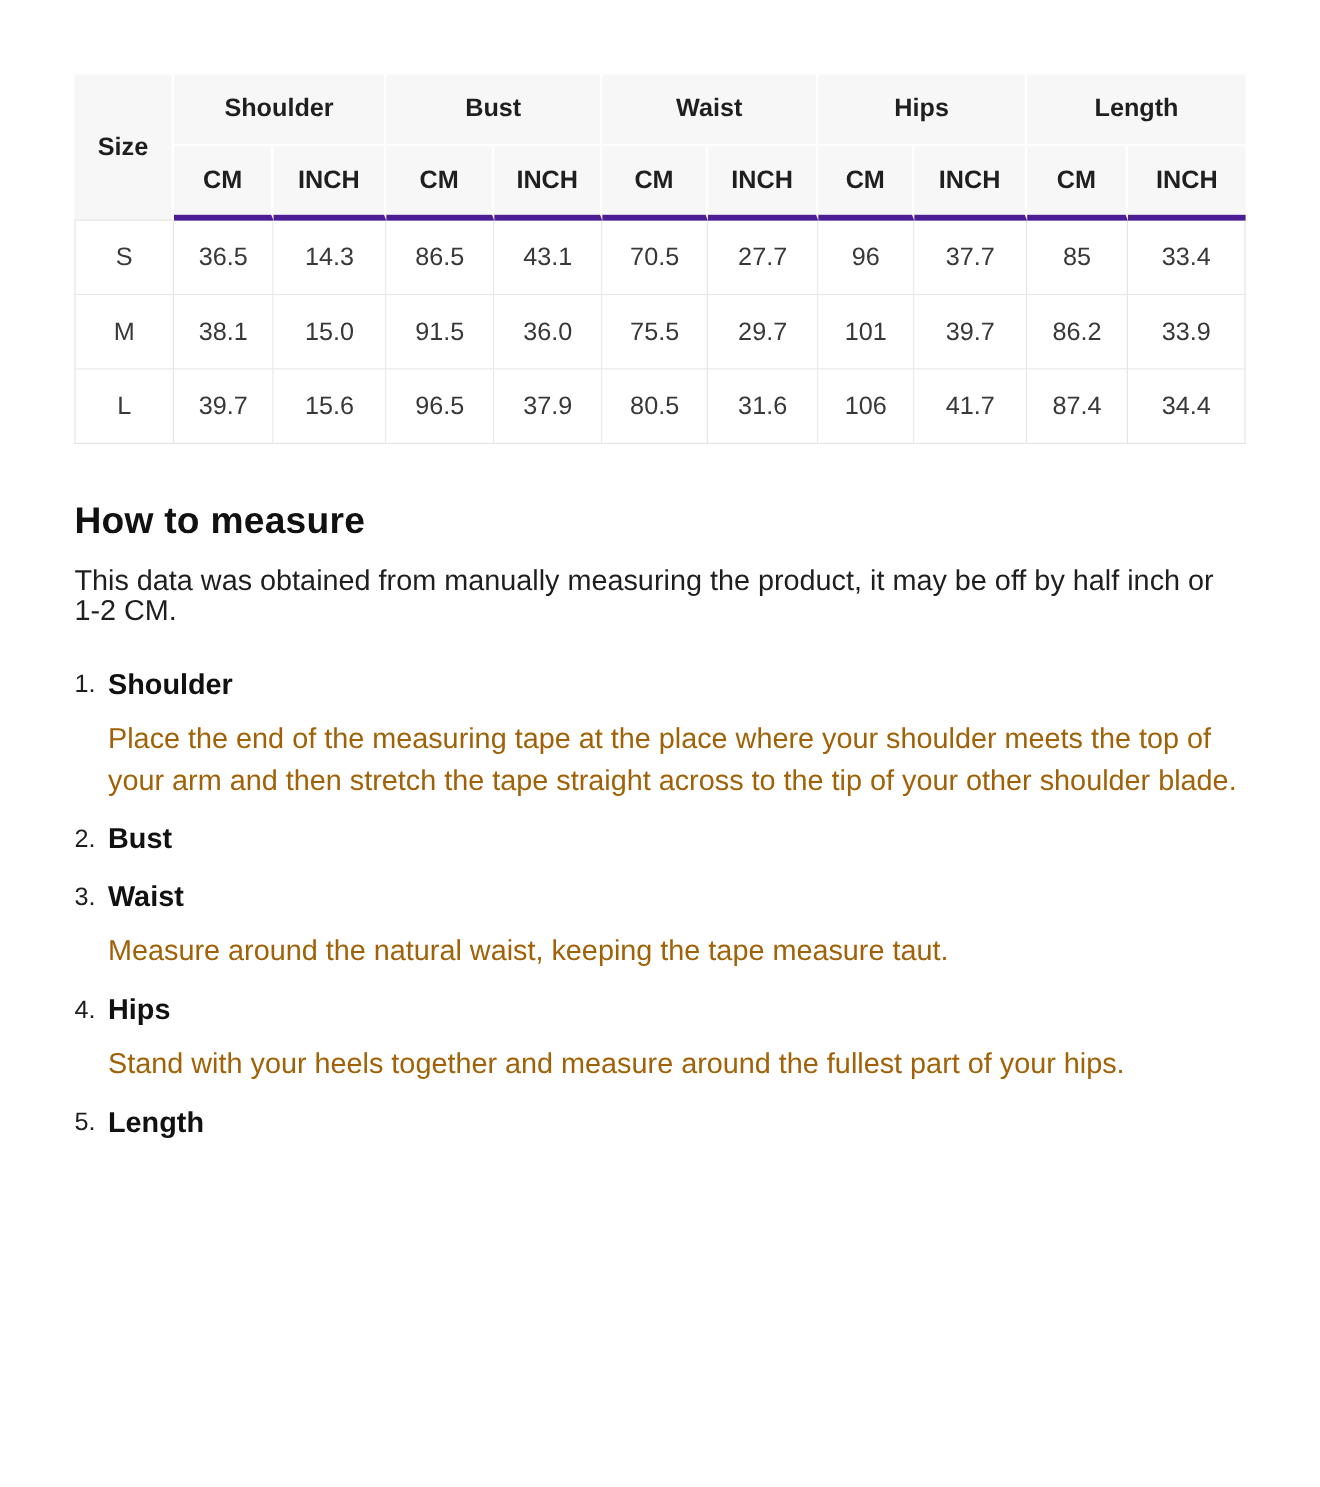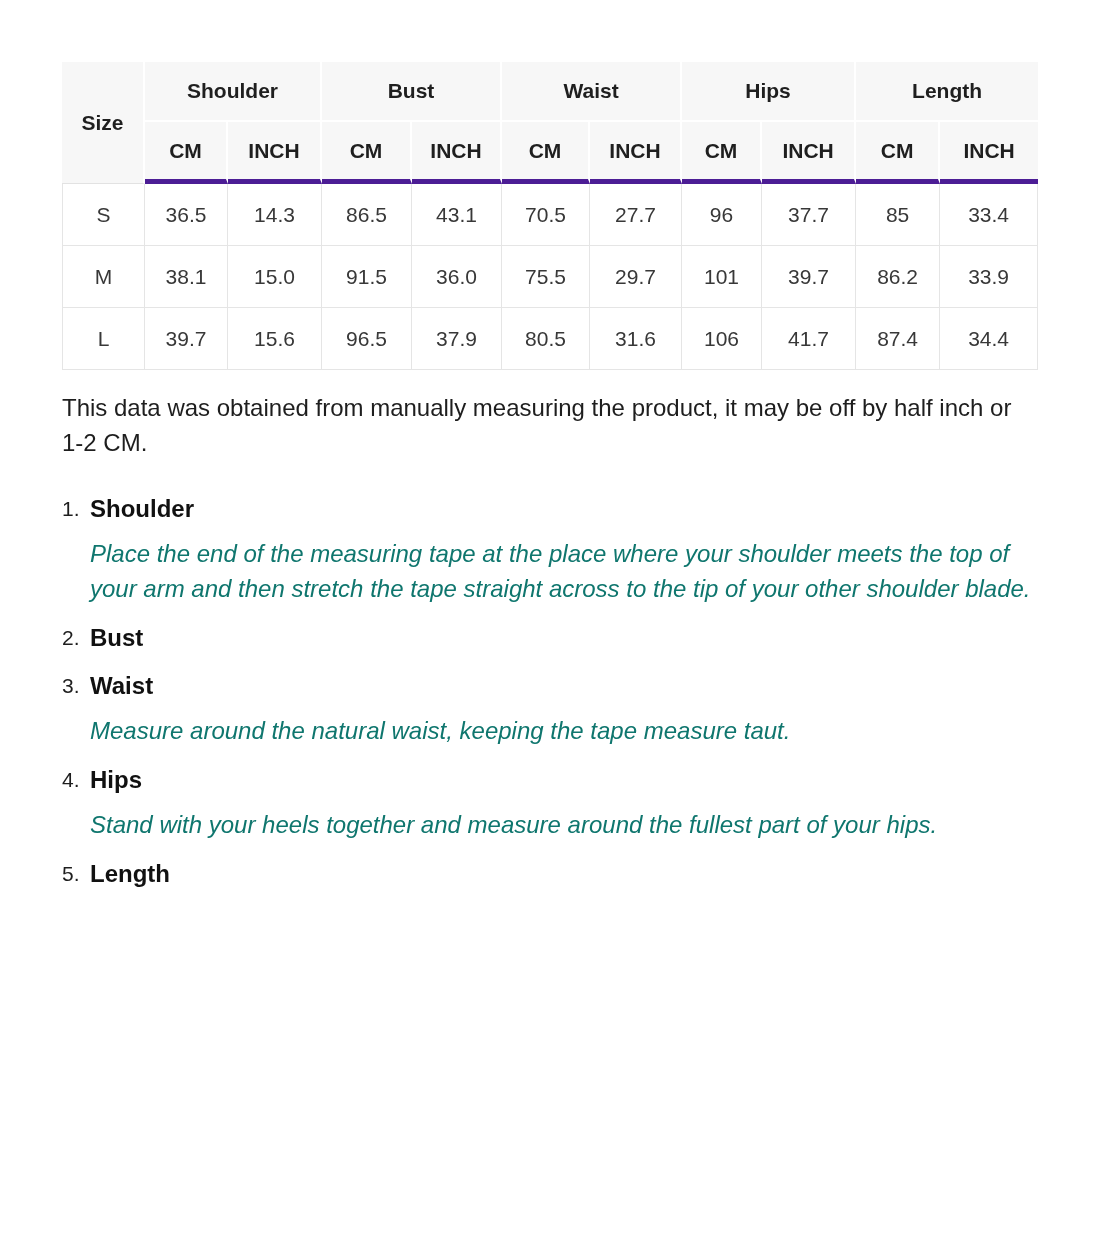--- a/index.html
+++ b/index.html
@@ -51,21 +51,21 @@
   h2.htm-title {
     margin-top: 46px;
     font-size: 31px;
     font-weight: bold;
     color: #111111;
     letter-spacing: 0.2px;
   }
   p.htm-intro {
     margin-top: 20px;
     font-size: 24px;
-    line-height: 35px;
+    line-height: 25px;
     color: #1e1e1e;
     max-width: 976px;
   }
   ol.htm-steps {
     list-style: none;
     margin-top: 32px;
   }
   ol.htm-steps li {
     display: grid;
     grid-template-columns: 28px 1fr;
@@ -82,22 +82,21 @@
     font-size: 24px;
     line-height: 33px;
     font-weight: bold;
     color: #111111;
     display: block;
   }
   .step-desc {
     margin-top: 11px;
     font-size: 24px;
     line-height: 35px;
-    color: #0f766e;
-    font-style: italic;
+    color: #a16207;
   }
 </style>
 </head>
 <body>
 
 <div class="page">
 
   <table class="size-chart">
     <colgroup>
       <col style="width:83px">
@@ -170,20 +169,21 @@
         <td>80.5</td>
         <td>31.6</td>
         <td>106</td>
         <td>41.7</td>
         <td>87.4</td>
         <td>34.4</td>
       </tr>
     </tbody>
   </table>
 
+  <h2 class="htm-title">How to measure</h2>
 
   <p class="htm-intro">This data was obtained from manually measuring the product, it may be off by half inch or 1-2 CM.</p>
 
   <ol class="htm-steps">
     <li>
       <span class="step-number">1.</span>
       <div class="step-body">
         <span class="step-term">Shoulder</span>
         <p class="step-desc">Place the end of the measuring tape at the place where your shoulder meets the top of your arm and then stretch the tape straight across to the tip of your other shoulder blade.</p>
       </div>

